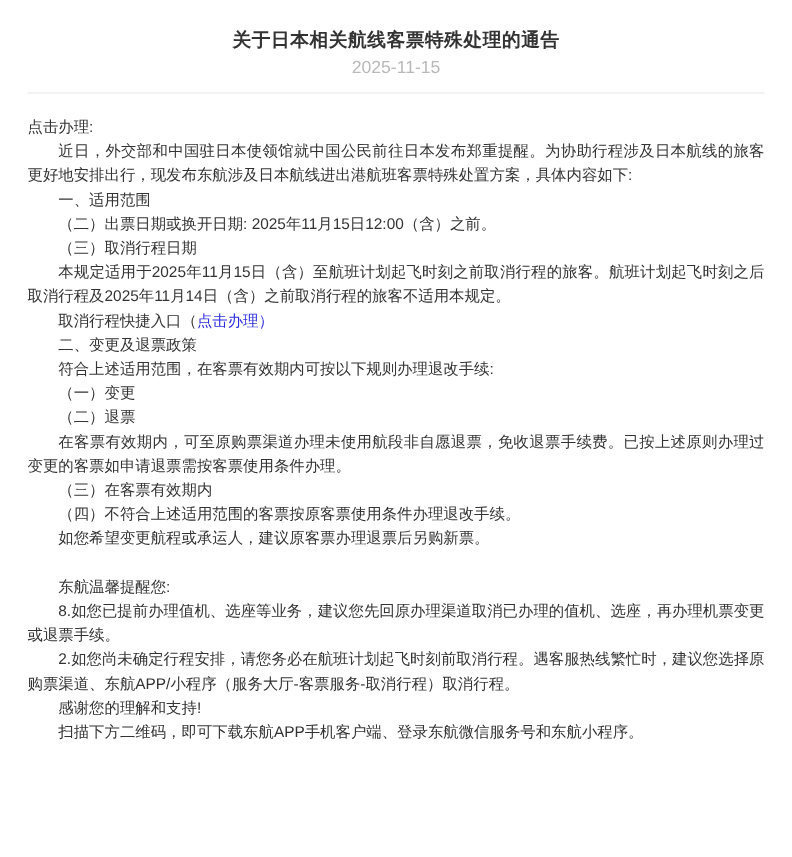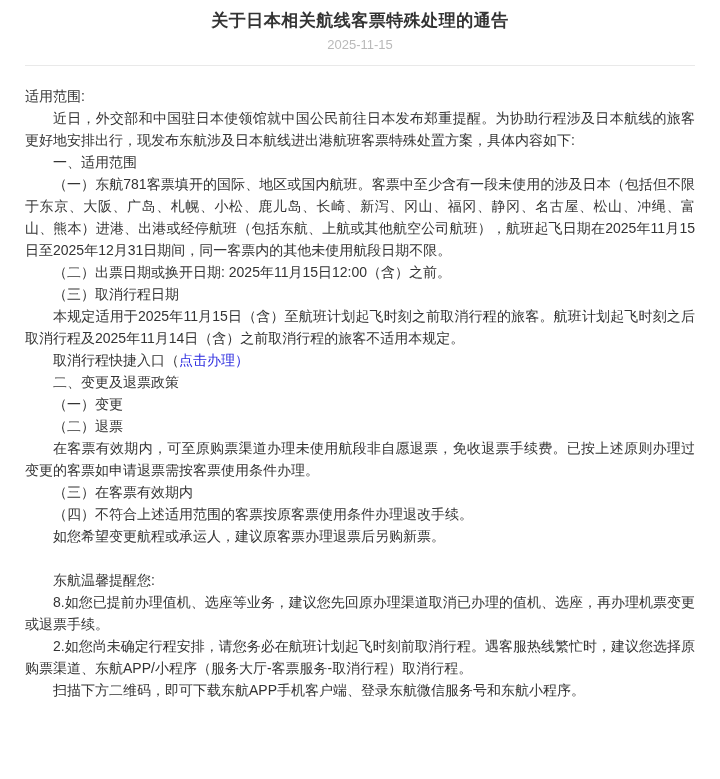--- a/index.html
+++ b/index.html
@@ -6,31 +6,31 @@
   body {
     width: 720px;
     height: 779px;
     overflow: hidden;
     font-family: "Liberation Sans", "DejaVu Sans", sans-serif;
     color: #333333;
   }
   .page { padding: 0 25px; }
   .notice-title {
     margin: 0;
-    padding-top: 9px;
+    padding-top: 25px;
     text-align: center;
     font-size: 17px;
     font-weight: bold;
     color: #333333;
     letter-spacing: 0.5px;
   }
   .notice-date {
     margin-top: 5px;
     text-align: center;
-    font-size: 13px;
+    font-size: 16px;
     color: #b9b9b9;
   }
   .divider {
     margin-top: 13px;
     border-bottom: 1px solid #e9e9e9;
     height: 0;
   }
   .content {
     margin-top: 19px;
     font-size: 14px;
@@ -44,34 +44,35 @@
   a.link, .link-paren { text-decoration: none; cursor: pointer; }
 </style>
 </head>
 <body>
 
 <div class="page">
   <h1 class="notice-title">关于日本相关航线客票特殊处理的通告</h1>
   <div class="notice-date">2025-11-15</div>
   <div class="divider"></div>
   <div class="content">
-      <p class="">适用范围:</p>
+      <p class="">点击办理:</p>
       <p class="indent">近日，外交部和中国驻日本使领馆就中国公民前往日本发布郑重提醒。为协助行程涉及日本航线的旅客更好地安排出行，现发布东航涉及日本航线进出港航班客票特殊处置方案，具体内容如下:</p>
       <p class="indent">一、适用范围</p>
-      <p class="indent">（一）东航781客票填开的国际、地区或国内航班。客票中至少含有一段未使用的涉及日本（包括但不限于东京、大阪、广岛、札幌、小松、鹿儿岛、长崎、新泻、冈山、福冈、静冈、名古屋、松山、冲绳、富山、熊本）进港、出港或经停航班（包括东航、上航或其他航空公司航班），航班起飞日期在2025年11月15日至2025年12月31日期间，同一客票内的其他未使用航段日期不限。</p>
       <p class="indent">（二）出票日期或换开日期: 2025年11月15日12:00（含）之前。</p>
       <p class="indent">（三）取消行程日期</p>
       <p class="indent">本规定适用于2025年11月15日（含）至航班计划起飞时刻之前取消行程的旅客。航班计划起飞时刻之后取消行程及2025年11月14日（含）之前取消行程的旅客不适用本规定。</p>
       <p class="indent">取消行程快捷入口（<a href="#" class="link" style="color: rgb(43, 43, 223);">点击办理</a><span class="link-paren" style="color: rgb(43, 43, 223);">）</span></p>
       <p class="indent">二、变更及退票政策</p>
+      <p class="indent">符合上述适用范围，在客票有效期内可按以下规则办理退改手续:</p>
       <p class="indent">（一）变更</p>
       <p class="indent">（二）退票</p>
       <p class="indent">在客票有效期内，可至原购票渠道办理未使用航段非自愿退票，免收退票手续费。已按上述原则办理过变更的客票如申请退票需按客票使用条件办理。</p>
       <p class="indent">（三）在客票有效期内</p>
       <p class="indent">（四）不符合上述适用范围的客票按原客票使用条件办理退改手续。</p>
       <p class="indent">如您希望变更航程或承运人，建议原客票办理退票后另购新票。</p>
       <p class=" blank">&nbsp;</p>
       <p class="indent">东航温馨提醒您:</p>
       <p class="indent">8.如您已提前办理值机、选座等业务，建议您先回原办理渠道取消已办理的值机、选座，再办理机票变更或退票手续。</p>
       <p class="indent">2.如您尚未确定行程安排，请您务必在航班计划起飞时刻前取消行程。遇客服热线繁忙时，建议您选择原购票渠道、东航APP/小程序（服务大厅-客票服务-取消行程）取消行程。</p>
+      <p class="indent">感谢您的理解和支持!</p>
       <p class="indent">扫描下方二维码，即可下载东航APP手机客户端、登录东航微信服务号和东航小程序。</p>
     </div>
 </div>
 
 </body></html>

